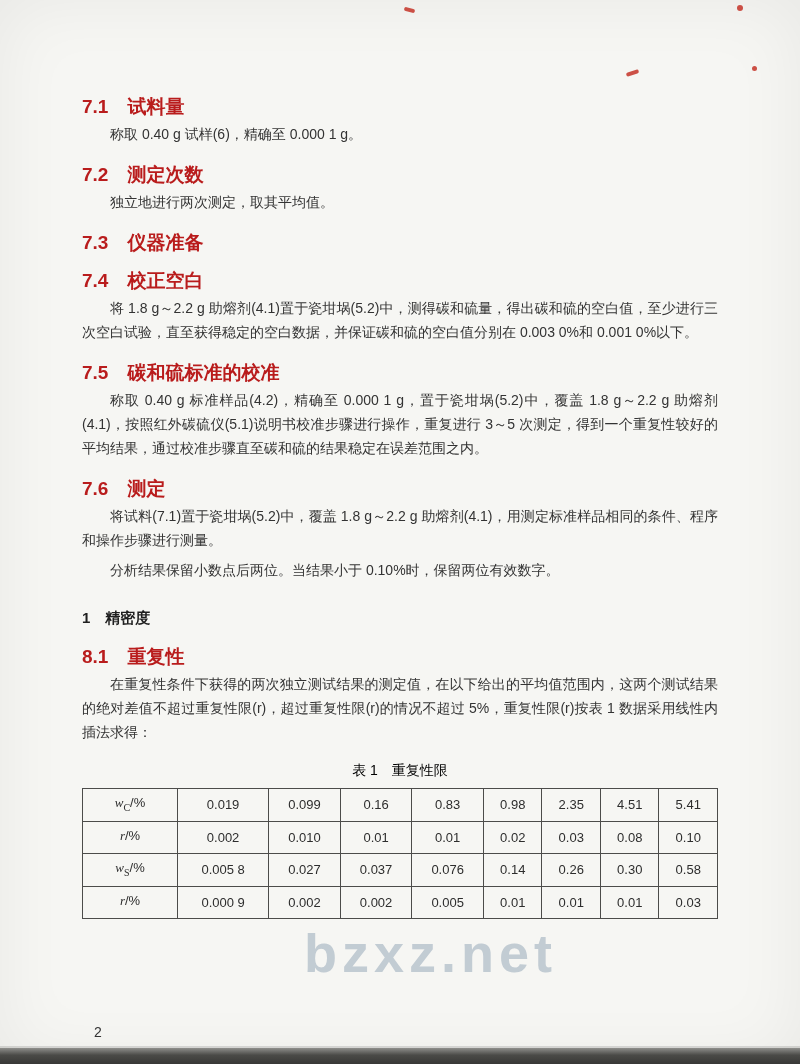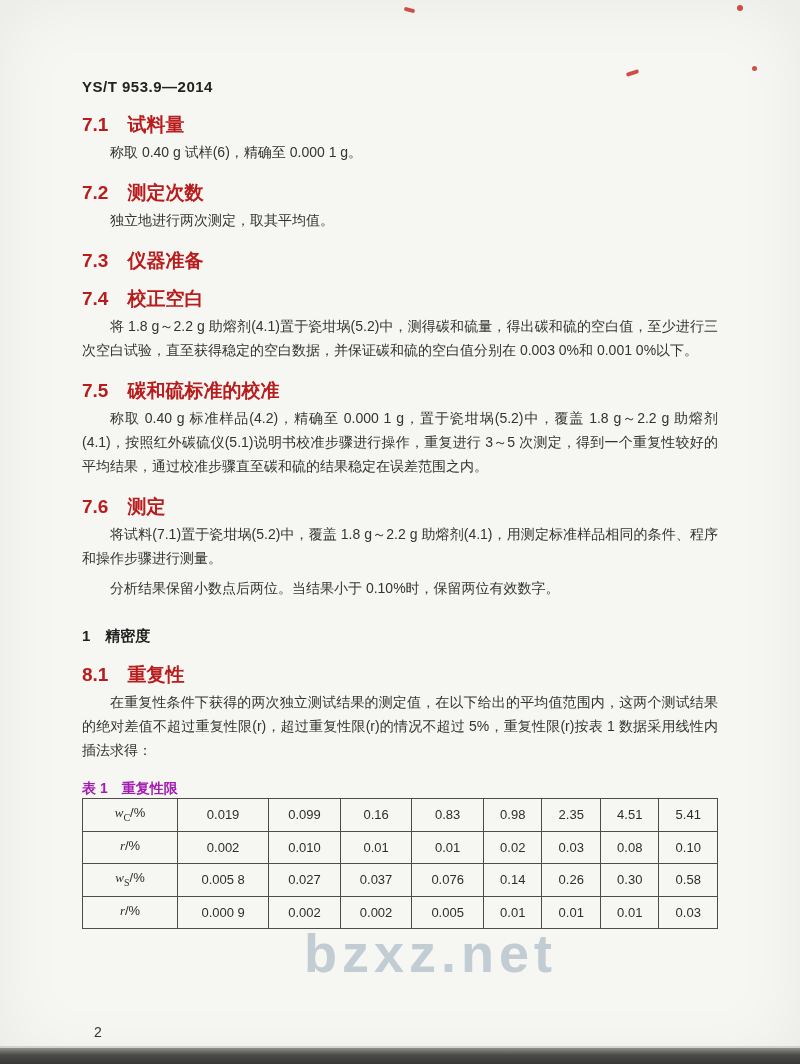--- a/index.html
+++ b/index.html
@@ -24,25 +24,25 @@
   }
   .h2sec {
     font-size:19px; font-weight:bold; color:#b91c1c;
     margin:20px 0 0 0; line-height:18px;
   }
   .para {
     font-size:14px; line-height:24px; margin:6px 0 0 0;
     text-indent:2em; text-align:justify; color:#333;
   }
   .tbl-caption {
-    font-size:14px; font-weight:bold; 
-    margin:16px 0 0 0; line-height:20px; color:#a21caf;
+    font-size:14px; font-weight:normal; text-align:center;
+    margin:16px 0 0 0; line-height:20px; color:#000000;
   }
   table.rep-table {
-    width:100%; border-collapse:collapse; 
+    width:100%; border-collapse:collapse; margin-top:8px;
     background:transparent;
   }
   table.rep-table td {
     border:1px solid #4c4c4a;
     text-align:center; vertical-align:middle;
     font-size:13px; padding:6px 3px; line-height:15px; color:#2d2d2d;
   }
   table.rep-table td.lbl { width:88px; }
   table.rep-table { border:1.5px solid #3f3f3d; }
   .var { font-style:italic; font-family:"Liberation Serif","DejaVu Serif",serif; }
@@ -78,21 +78,20 @@
 
 <div class="page">
 
   <div class="scan-mark m1"></div>
   <div class="scan-mark m2"></div>
   <div class="scan-mark m3"></div>
   <div class="scan-mark m4"></div>
 
   <div class="content">
 
-    <div class="std-code">YS/T 953.9—2014</div>
 
 
     <div class="h2sec">7.1　试料量</div>
     <p class="para">称取 0.40 g 试样(6)，精确至 0.000 1 g。</p>
 
     <div class="h2sec">7.2　测定次数</div>
     <p class="para">独立地进行两次测定，取其平均值。</p>
 
     <div class="h2sec">7.3　仪器准备</div>
 

